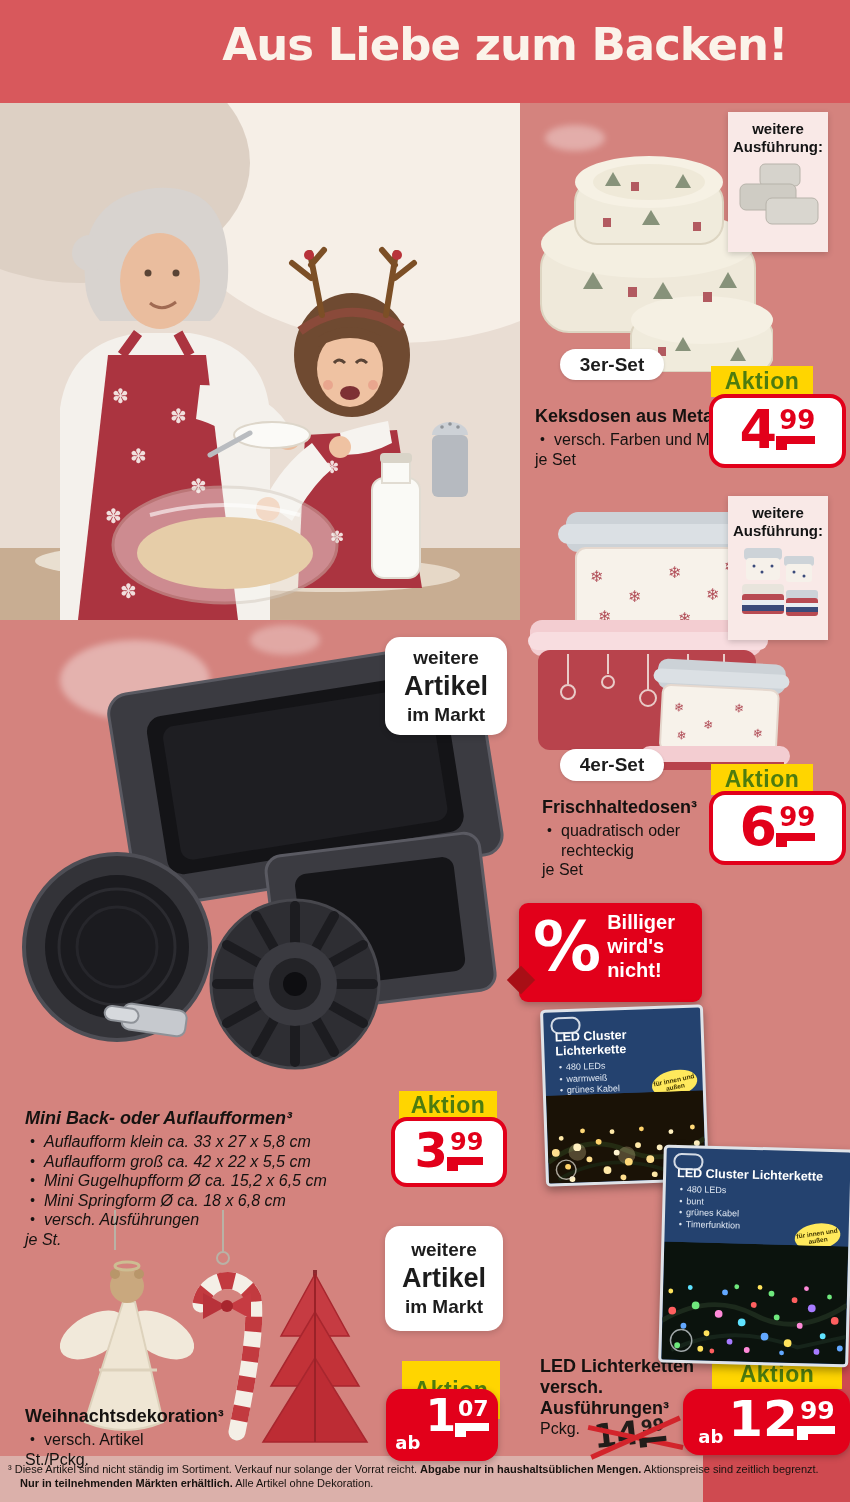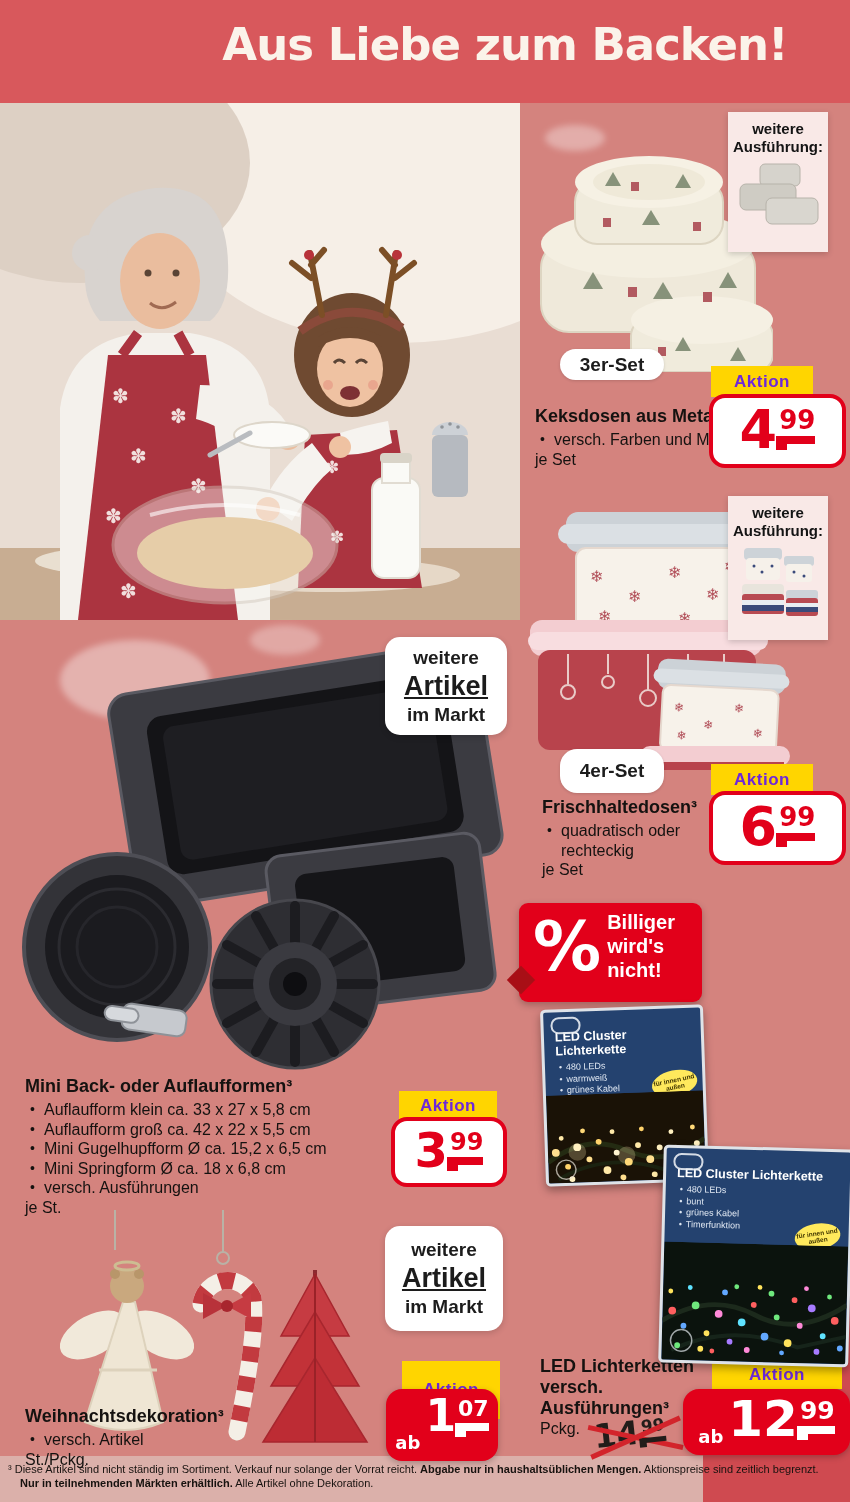--- a/index.html
+++ b/index.html
@@ -16,28 +16,28 @@
   .speck{border-radius:50%;background:rgba(255,255,255,.75);filter:blur(3px);}
 
   
   .wabox{background:#f9e9e7;box-shadow:0 2px 6px rgba(0,0,0,.18);text-align:center;color:#141414;
          font-weight:700;font-size:15px;line-height:18px;padding-top:8px;box-sizing:border-box;}
 
   
   .waart{background:#fff;border-radius:15px;box-shadow:0 2px 6px rgba(0,0,0,.16);text-align:center;color:#1c1c1c;
          display:flex;flex-direction:column;justify-content:center;gap:2px;}
   .waart .s{font-size:19px;font-weight:600;}
-  .waart .b{font-size:27px;font-weight:800;text-decoration:underline;}
+  .waart .b{font-size:27px;font-weight:800;}
 
   
   .pill{background:#fff;border-radius:17px;color:#1c1c1c;font-weight:700;font-size:19px;
         display:flex;align-items:center;justify-content:center;box-shadow:0 1px 3px rgba(0,0,0,.15);}
 
   
-  .aktion{background:#ffd500;color:#6d28d9;font-weight:800;font-size:17px;letter-spacing:.5px;
+  .aktion{background:#ffd500;color:#4d7c0f;font-weight:800;font-size:23px;letter-spacing:.5px;
           display:flex;align-items:center;justify-content:center;z-index:3;}
 
   
   .price-tag{display:flex;align-items:flex-start;justify-content:center;font-weight:800;line-height:1;
              border-radius:16px;padding-top:7px;box-sizing:border-box;z-index:4;
              font-family:"DejaVu Sans","Liberation Sans",sans-serif;}
   .price-tag .eu{font-size:var(--eu);line-height:.92;}
   .cts{display:flex;flex-direction:column;margin-top:2px;margin-left:2px;}
   .cts .ce{font-size:var(--ct);line-height:1;}
   .cts .bar{height:8px;background-color:currentColor;margin-top:3px;position:relative;}
@@ -295,21 +295,21 @@
       <rect x="8" y="50" width="42" height="20" rx="3" fill="#b84a52"></rect>
       <rect x="8" y="56" width="42" height="5" fill="#e9edf2"></rect>
         <rect x="8" y="61" width="42" height="6" fill="#3a4a7a"></rect>
       <rect x="52" y="46" width="32" height="10" rx="3" fill="#cdd3d8"></rect>
       <rect x="52" y="54" width="32" height="18" rx="3" fill="#b84a52"></rect>
       <rect x="52" y="59" width="32" height="4" fill="#e9edf2"></rect>
         <rect x="52" y="63" width="32" height="5" fill="#3a4a7a"></rect>
     </svg>
   </div>
 
-  <div class="abs pill" style="left:560px;top:749px;width:104px;height:44px;">4er-Set</div>
+  <div class="abs pill" style="left:560px;top:749px;width:104px;height:32px;">4er-Set</div>
   <div class="abs aktion" style="left:711px;top:764px;width:102px;height:31px;">Aktion</div>
   <div class="abs price-tag pt-white" style="left:709px;top:791px;width:137px;height:74px;--eu:54px;--ct:26px;">
     <span class="eu">6</span>
     <span class="cts">
         <span class="ce">99</span>
         <span class="bar"></span>
       </span>
   </div>
   <div class="abs prod" style="left:542px;top:797px;width:180px;">
     <div class="pname">Frischhaltedosen³</div>
@@ -358,21 +358,21 @@
       <circle cx="290" cy="362" r="12" fill="#0e0e11"></circle>
     </svg>
   </div>
 
   <div class="abs waart" style="left:385px;top:637px;width:122px;height:98px;">
     <span class="s">weitere</span>
     <span class="b">Artikel</span>
     <span class="s">im Markt</span>
   </div>
 
-  <div class="abs prod" style="left:25px;top:1076px;width:360px;">
+  <div class="abs prod" style="left:25px;top:1108px;width:360px;font-style:italic;">
     <div class="pname">Mini Back- oder Auflaufformen³</div>
     <ul>
       <li>Auflaufform klein ca. 33 x 27 x 5,8 cm</li>
       <li>Auflaufform groß ca. 42 x 22 x 5,5 cm</li>
       <li>Mini Gugelhupfform Ø ca. 15,2 x 6,5 cm</li>
       <li>Mini Springform Ø ca. 18 x 6,8 cm</li>
       <li>versch. Ausführungen</li>
     </ul>
     <div class="unit">je St.</div>
   </div>

